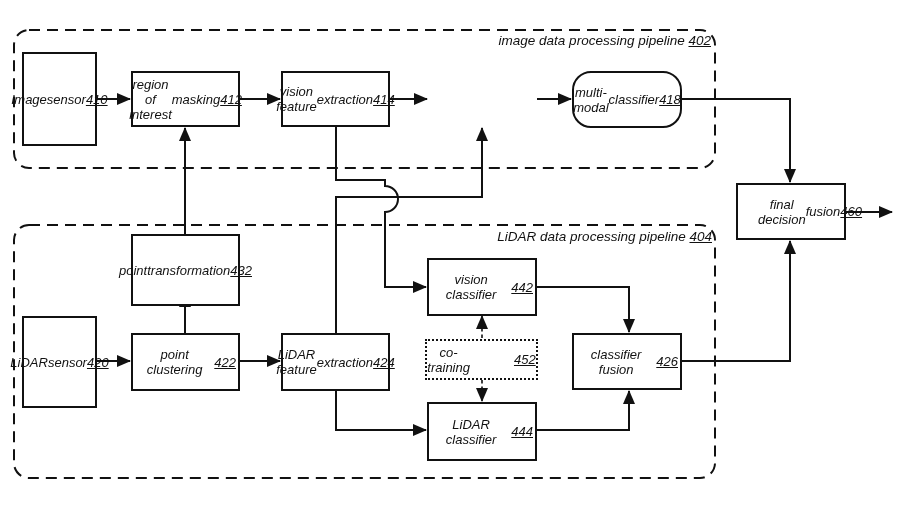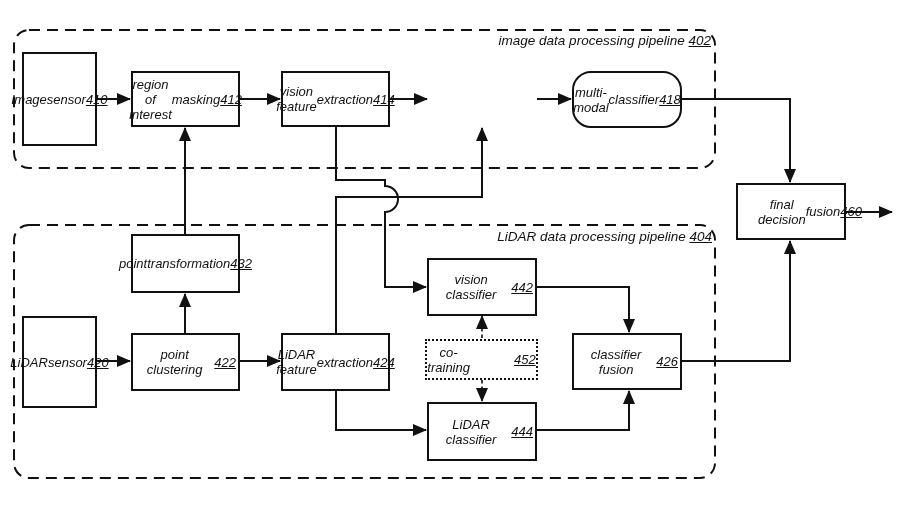--- a/index.html
+++ b/index.html
@@ -94,21 +94,21 @@
     <span>classifier</span>
     <span class="ref">418</span>
   </div>
 
   <div class="node" style="left:736px; top:183px; width:110px; height:57px;padding-left:40px;">
     <span>final decision</span>
     <span>fusion</span>
     <span class="ref">460</span>
   </div>
 
-  <div class="node" style="left:131px; top:234px; width:109px; height:59px;text-align:right;">
+  <div class="node" style="left:131px; top:234px; width:109px; height:72px;text-align:right;">
     <span>point</span>
     <span>transformation</span>
     <span class="ref">432</span>
   </div>
   <div class="node" style="left:22px; top:316px; width:75px; height:92px;">
     <span>LiDAR</span>
     <span>sensor</span>
     <span class="ref">420</span>
   </div>
   <div class="node" style="left:131px; top:333px; width:109px; height:58px;">

